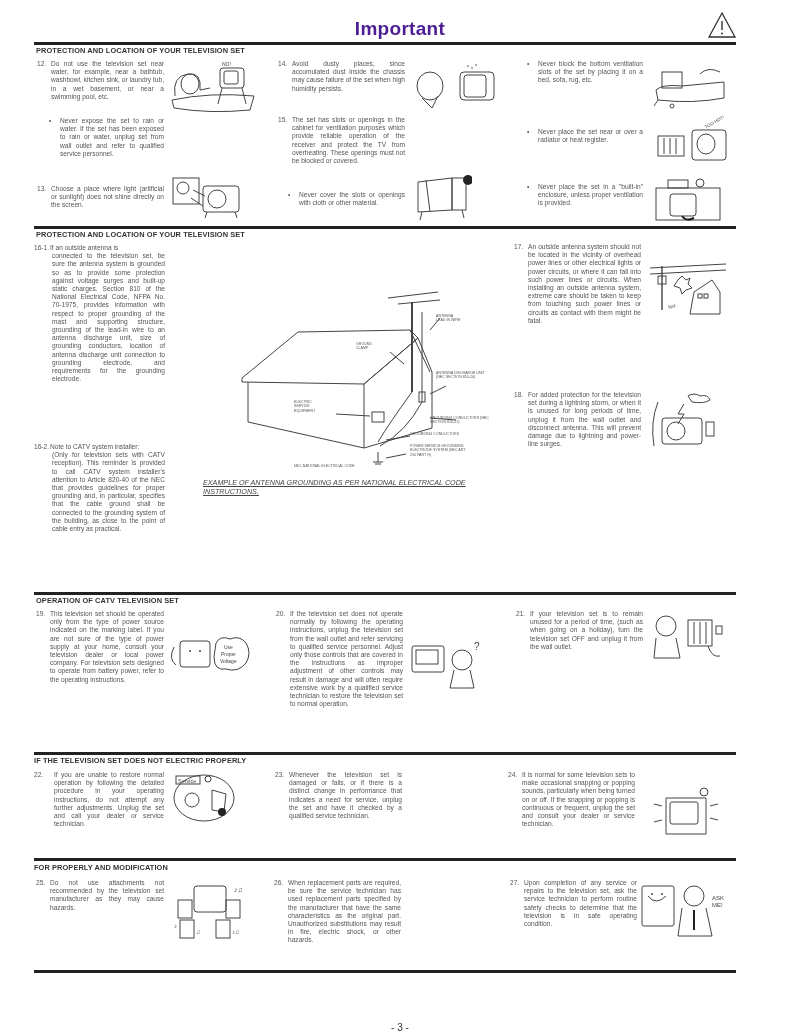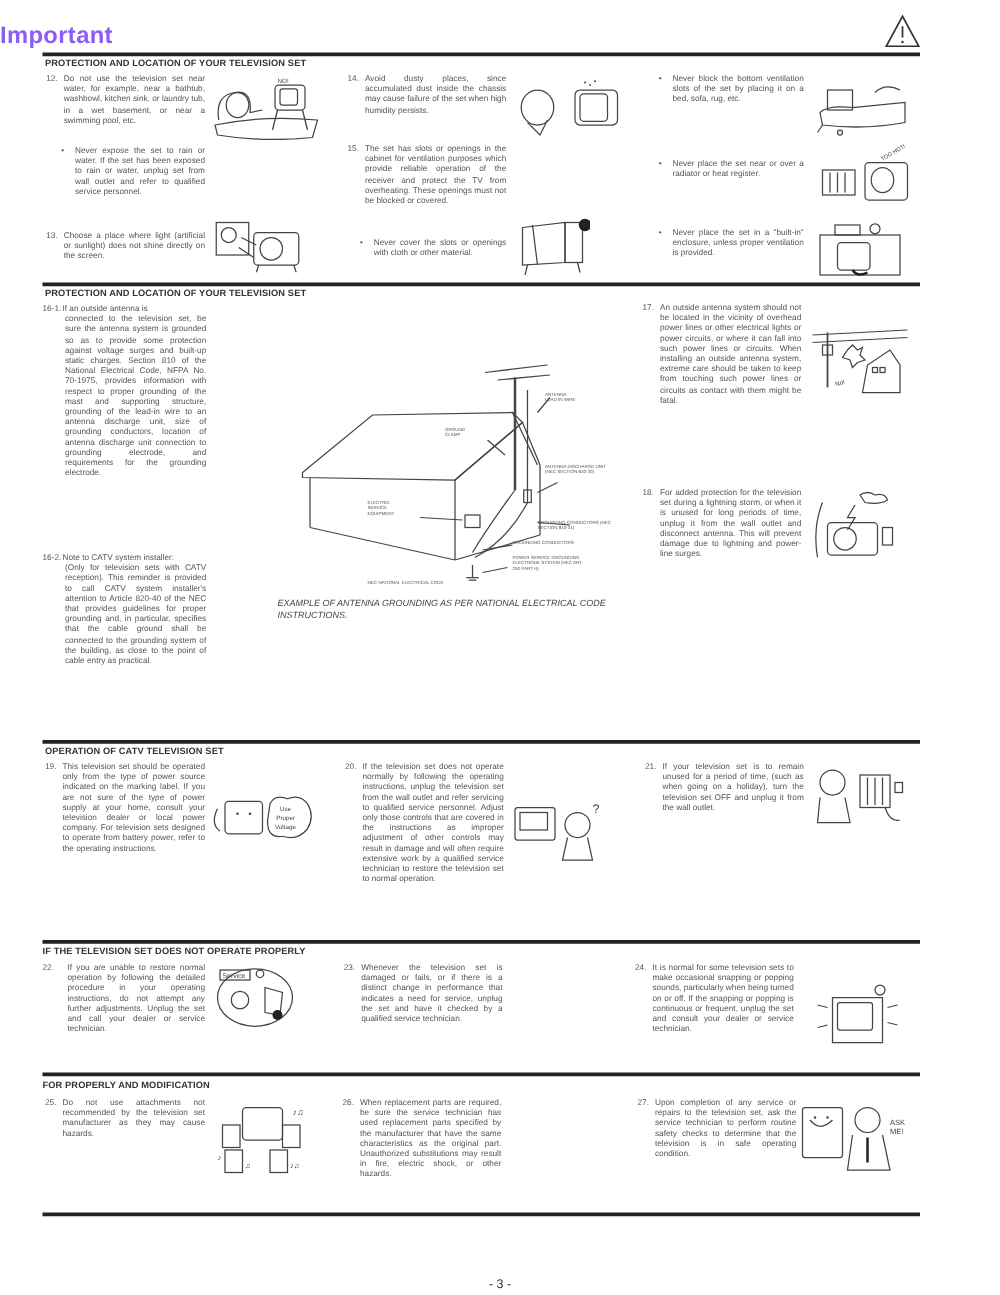--- a/index.html
+++ b/index.html
@@ -1,29 +1,29 @@
 <!DOCTYPE html>
 <html><head>
 <meta charset="utf-8">
 <style>
   html, body { margin:0; padding:0; background:#ffffff; }
   body { width:800px; height:1036px; position:relative; overflow:hidden;
          font-family:"Liberation Sans", sans-serif; color:#4a4a4a; }
-  .title { position:absolute; left:0; width:800px; top:18px; text-align:left;
-           font-size:19px; font-weight:bold; color:#8b5cf6; letter-spacing:0.3px; }
+  .title { position:absolute; left:0; width:800px; top:18px; text-align:center;
+           font-size:19px; font-weight:bold; color:#4c1d95; letter-spacing:0.3px; }
   .warn { position:absolute; left:707px; top:11px; width:30px; height:28px; }
   .rule { position:absolute; left:34px; width:702px; height:3px; background:#222; }
   .sec { position:absolute; left:36px; font-size:7.4px; font-weight:bold; color:#333; letter-spacing:0.1px; }
   .p { position:absolute; font-size:6.6px; line-height:8.2px; color:#555; text-align:justify; }
   .p .num { position:absolute; left:-14px; top:0; }
   .p .bul { position:absolute; left:-11px; top:0; }
   .ill { position:absolute; }
   .ill svg { width:100%; height:100%; }
-  .cap { position:absolute; left:222px; top:478px; width:290px; font-size:7.2px;
-         font-style:italic; color:#444; line-height:9px; }
+  .cap { position:absolute; left:203px; top:478px; width:290px; font-size:7.2px;
+         font-style:italic; color:#444; line-height:9px;text-decoration:underline; }
   .lbl { position:absolute; font-size:3.6px; color:#555; line-height:4.4px; }
   .pageno { position:absolute; left:0; width:800px; top:1022px; text-align:center; font-size:10px; color:#333; }
 </style>
 </head>
 <body>
 
 <div class="title">Important</div>
 <div class="warn">
   <svg viewBox="0 0 30 28">
       <polygon points="15,2 28,26 2,26" fill="none" stroke="#333" stroke-width="1.3"></polygon>
@@ -240,21 +240,21 @@
       <line x1="46" y1="10" x2="46" y2="32" stroke="#444"></line>
       <line x1="52" y1="10" x2="52" y2="32" stroke="#444"></line>
       <line x1="58" y1="10" x2="58" y2="32" stroke="#444"></line>
       <rect x="68" y="14" width="6" height="8" fill="none" stroke="#444"></rect>
       <path d="M60 34 Q64 46 72 44" fill="none" stroke="#444"></path>
     </svg>
 </div>
 
 <div class="rule" style="top:752px"></div>
 
-<div class="sec" style="top:756px;left:34px">IF THE TELEVISION SET DOES NOT OPERATE PROPERLY</div>
+<div class="sec" style="top:756px;left:34px">IF THE TELEVISION SET DOES NOT ELECTRIC PROPERLY</div>
 
 <div class="p" style="left:54px;top:771px;width:110px"><span class="num" style="left:-20px">22.</span><span>If you are unable to restore normal operation by following the detailed procedure in your operating instructions, do not attempt any further adjustments. Unplug the set and call your dealer or service technician.</span></div>
 <div class="ill" style="left:172px;top:772px;width:64px;height:50px">
   <svg viewBox="0 0 64 50">
       <ellipse cx="32" cy="26" rx="30" ry="23" fill="none" stroke="#444"></ellipse>
       <rect x="4" y="4" width="24" height="8" fill="none" stroke="#444"></rect>
       <text x="6" y="10.5" font-size="5.5" fill="#444">Service</text>
       <circle cx="36" cy="7" r="3" fill="none" stroke="#444"></circle>
       <circle cx="20" cy="28" r="7" fill="none" stroke="#444"></circle>
       <path d="M40 18 L54 22 L52 40 L40 38 Z" fill="none" stroke="#444"></path>

